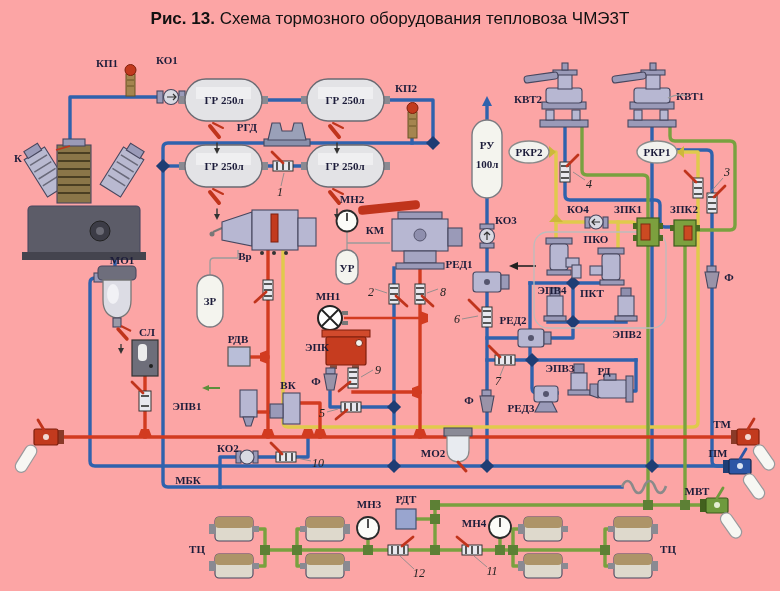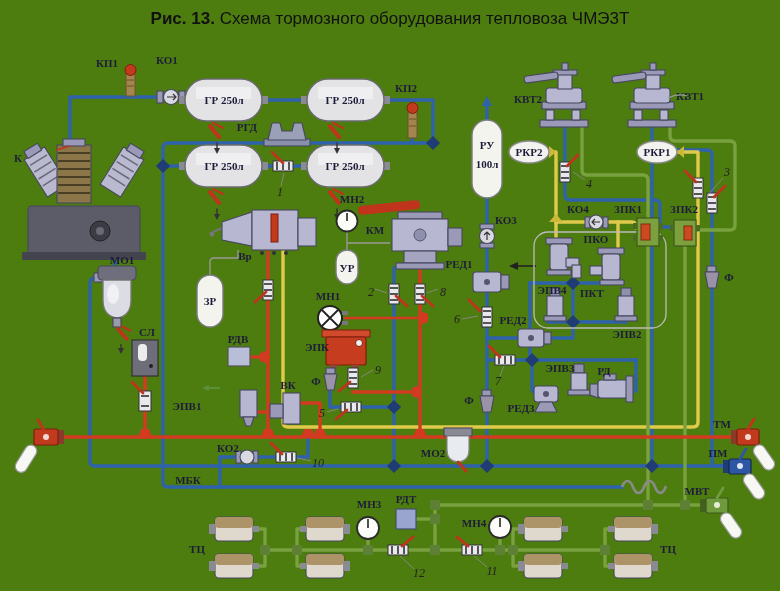--- a/index.html
+++ b/index.html
@@ -1,16 +1,16 @@
 <!DOCTYPE html>
 <html style="--blue: #2f62ad; --red: #d23b20; --yellow: #e0ca4c; --green: #79a13f;"><head>
 <meta charset="utf-8">
 <style>
   html,body{margin:0;padding:0;background:#fbfaf6;}
-  .page{position:relative;width:780px;height:591px;background:#4d7c0f;overflow:hidden;
+  .page{position:relative;width:780px;height:591px;background:#fca5a5;overflow:hidden;
         font-family:"Liberation Sans",sans-serif;}
   svg{display:block}
   .pipe{fill:none;stroke-width:3.4;stroke-linejoin:round;stroke-linecap:square}
   .pb{stroke:var(--blue)} .pr{stroke:var(--red)} .py{stroke:var(--yellow)} .pg{stroke:var(--green)}
   .thinr{fill:none;stroke:var(--red);stroke-width:2.4}
   .thin{fill:none;stroke:#9a9a9a;stroke-width:1.3}
   .leader{stroke:#8a8a8a;stroke-width:0.9}
   .lbl{font-family:"Liberation Serif",serif;font-weight:bold;font-size:11px;fill:#1c1c3a;text-anchor:middle}
   .num{font-family:"Liberation Serif",serif;font-style:italic;font-size:12px;fill:#222;text-anchor:middle}
   .ttl{font-family:"Liberation Sans",sans-serif;font-size:17px;fill:#111;text-anchor:middle}

